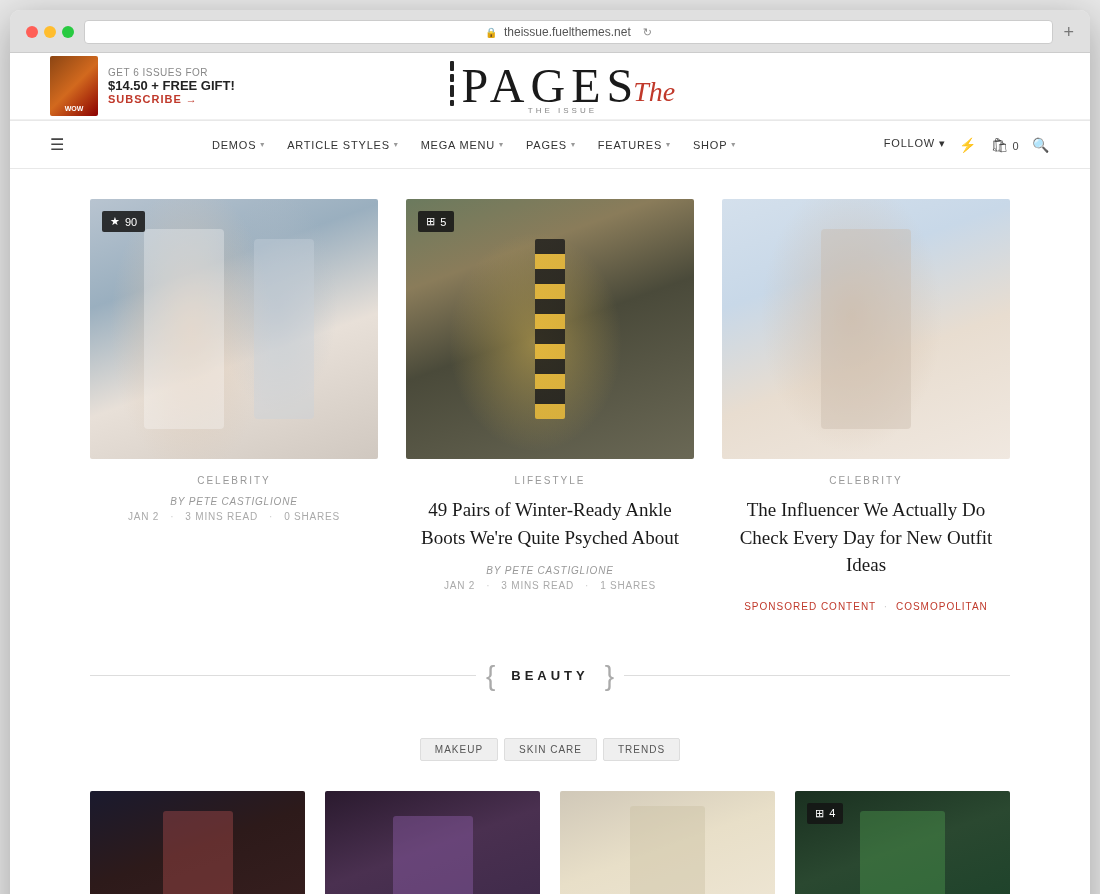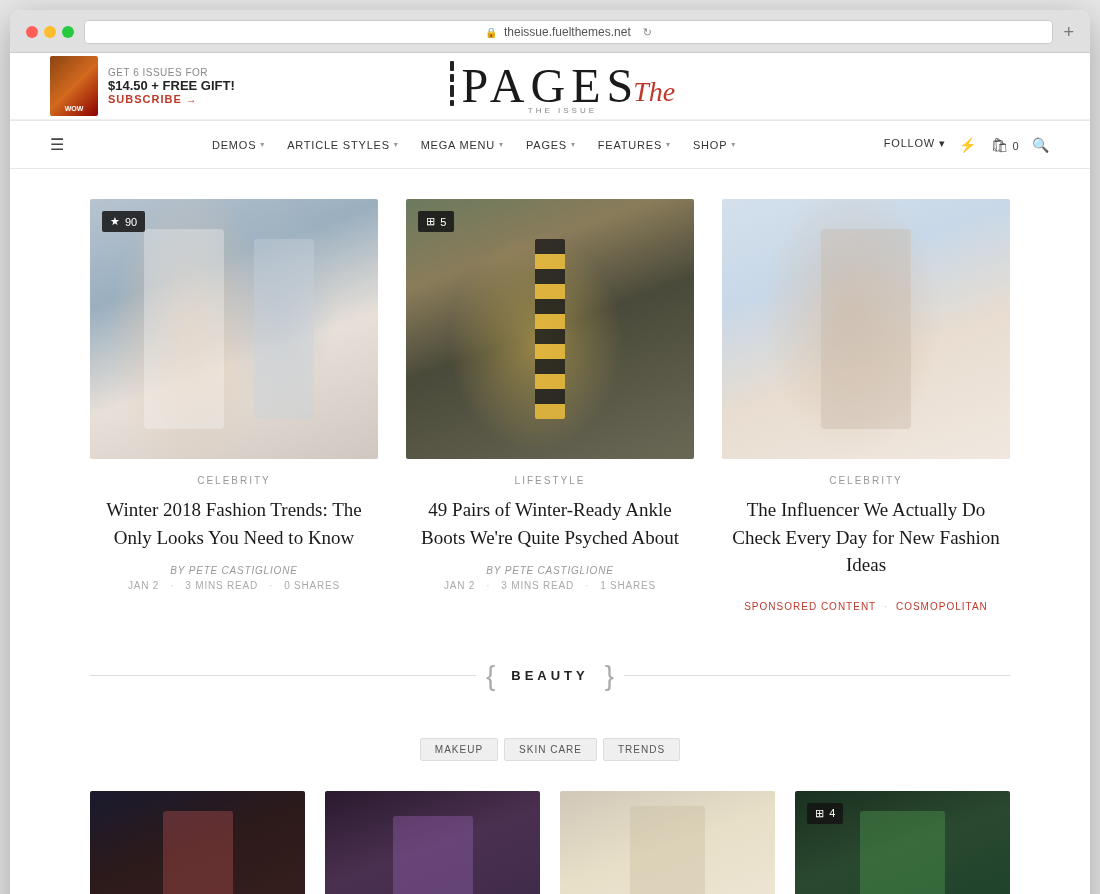--- a/index.html
+++ b/index.html
@@ -583,21 +583,20 @@
                 <div style="width:80px;height:200px;background:rgba(255,255,255,0.3);border-radius:4px;transform:translateX(-20px)"></div>
                 <div style="width:60px;height:180px;background:rgba(200,210,220,0.4);border-radius:4px;transform:translateX(10px)"></div>
               </div>
             </div>
             <div class="badge">
               <span>★</span>
               <span>90</span>
             </div>
           </div>
           <div class="category-label">CELEBRITY</div>
-          <h2 class="article-title">Winter 2018 Fashion Trends: The Only Looks You Need to Know</h2>
           <div class="article-meta">
             <div class="author">BY PETE CASTIGLIONE</div>
             <div class="meta-details">
               <span>JAN 2</span>
               <span class="separator-dot">·</span>
               <span>3 MINS READ</span>
               <span class="separator-dot">·</span>
               <span>0 SHARES</span>
             </div>
           </div>
@@ -631,21 +630,21 @@
 
         <div class="article-card">
           <div class="article-image">
             <div class="img-placeholder img-influencer" style="height:260px;">
               <div style="position:absolute;inset:0;display:flex;align-items:center;justify-content:center;">
                 <div style="width:90px;height:200px;background:rgba(200,185,170,0.4);border-radius:4px"></div>
               </div>
             </div>
           </div>
           <div class="category-label">CELEBRITY</div>
-          <h2 class="article-title">The Influencer We Actually Do Check Every Day for New Fashion Ideas</h2>
+          <h2 class="article-title">The Influencer We Actually Do Check Every Day for New Outfit Ideas</h2>
           <div class="article-tags">
             <a class="tag-link">SPONSORED CONTENT</a>
             <span class="tag-separator">·</span>
             <a class="tag-link">COSMOPOLITAN</a>
           </div>
         </div>
       </div>
 
       <div class="section-divider">
         <div class="divider-line"></div>

